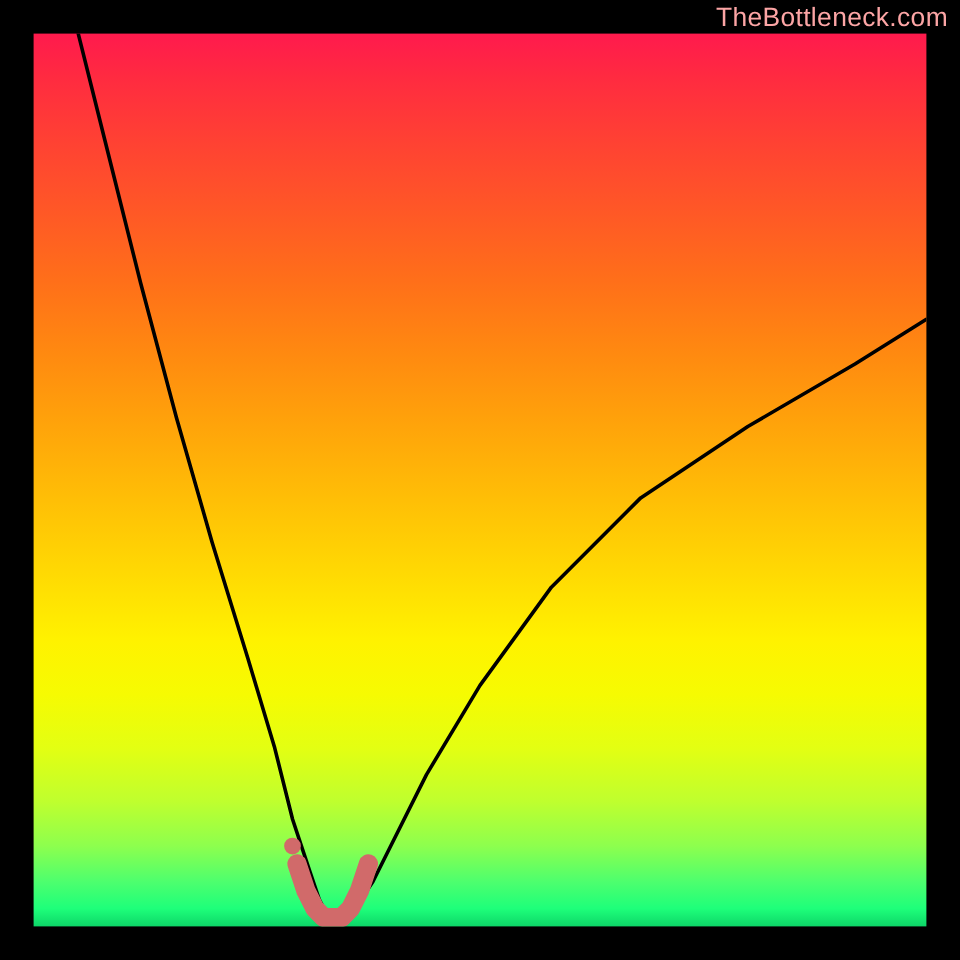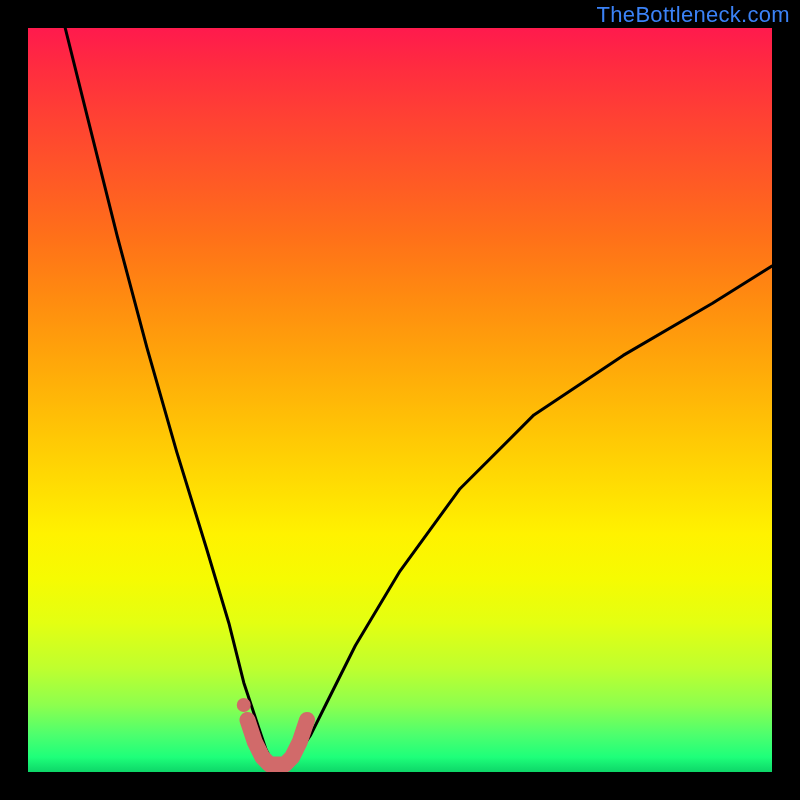--- a/index.html
+++ b/index.html
@@ -42,21 +42,21 @@
       #8dff4e 91%,
       #4dff6e 95%,
       #1eff7a 98%,
       #0dd668 100%
     );
   }
   .watermark {
     position: absolute;
     top: 2px;
     right: 10px;
-    color: #3b82f6;
+    color: #fca5a5;
     font-size: 22px;
     font-weight: 500;
     letter-spacing: 0.3px;
     user-select: none;
     z-index: 5;
   }
   svg.overlay {
     position: absolute;
     left: 0;
     top: 0;

